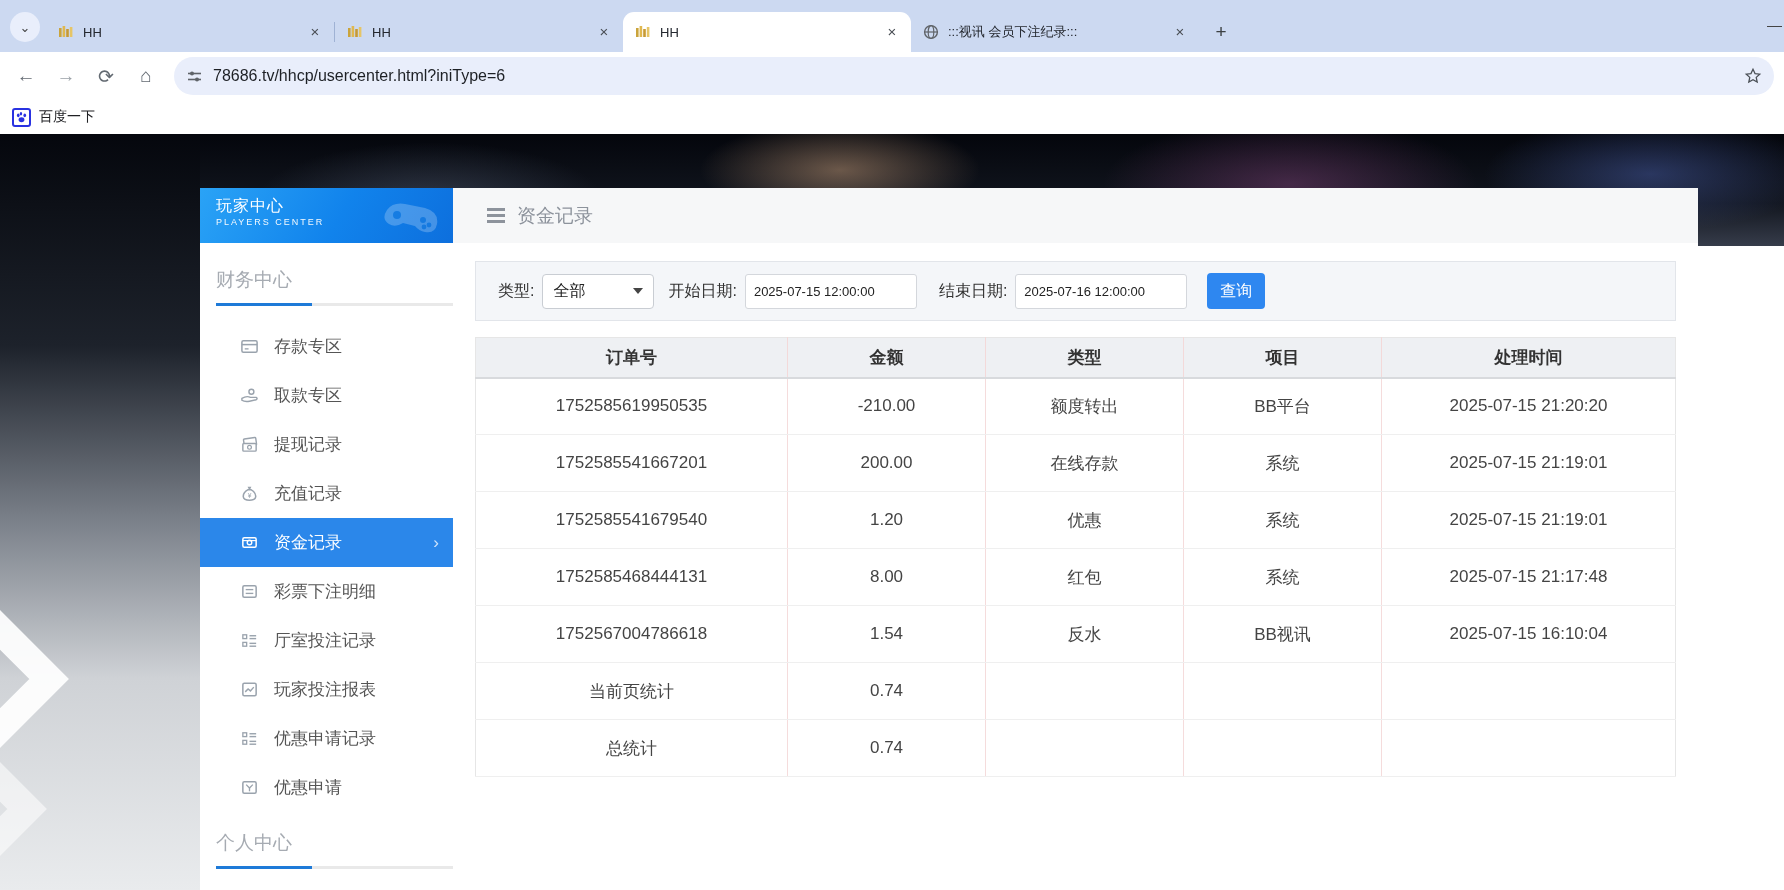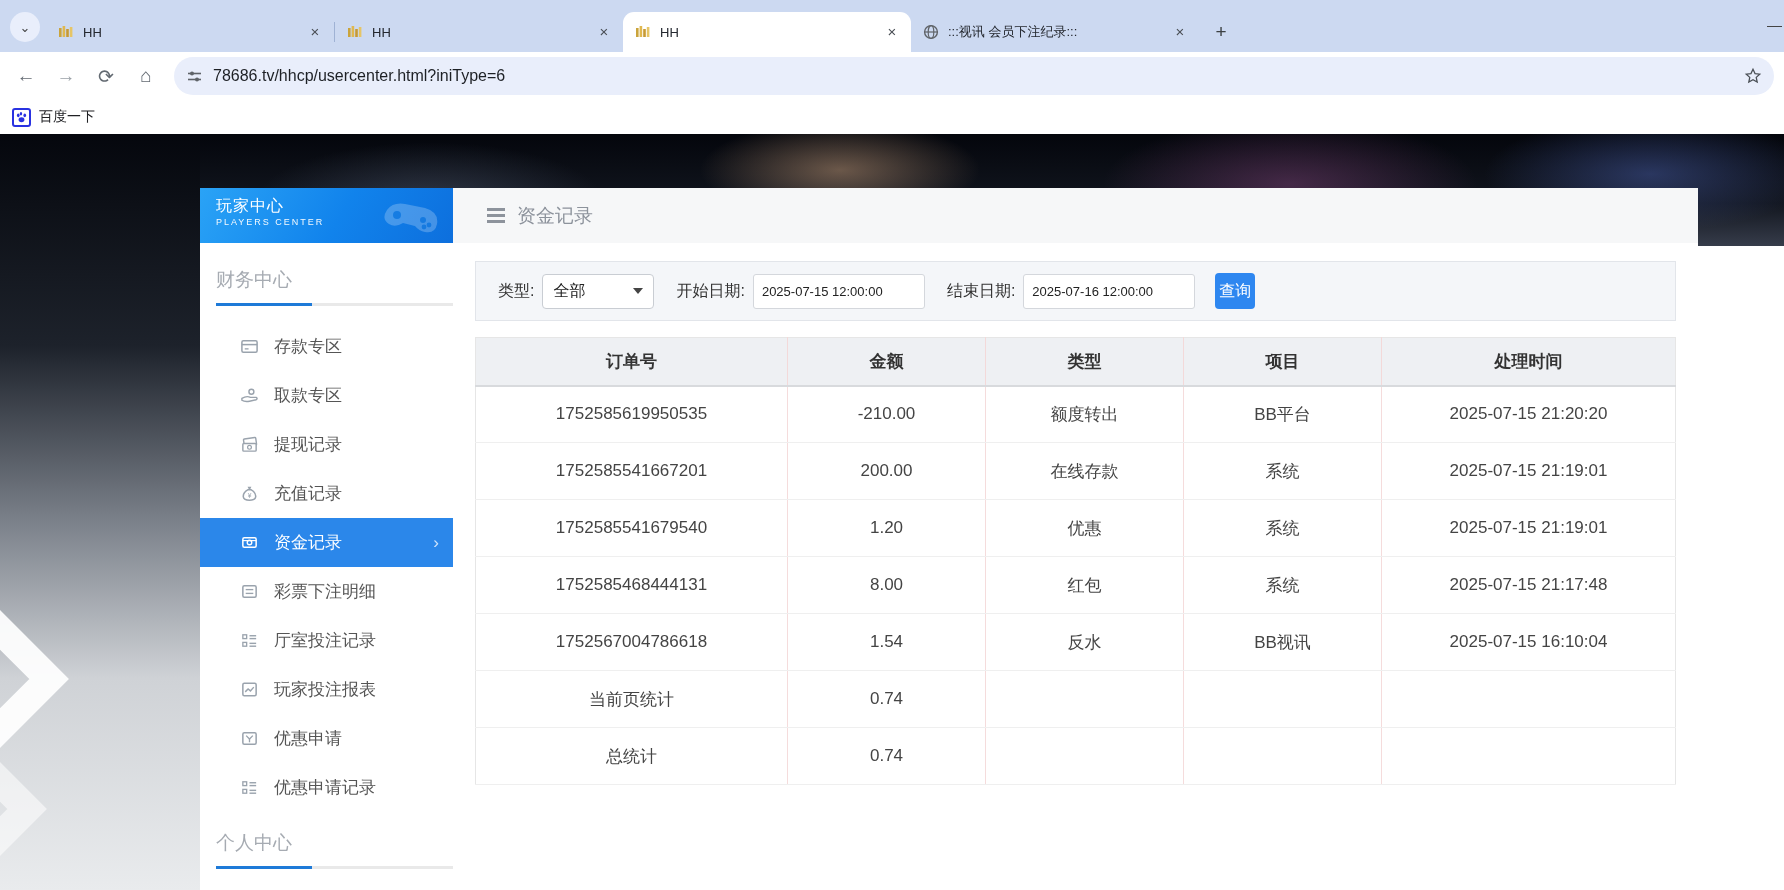--- a/index.html
+++ b/index.html
@@ -68,29 +68,29 @@
   .ct-head { height:55px; background:#f6f7f8; display:flex; align-items:center; gap:12px; padding-left:34px;
              color:#8d939c; font-size:19px; }
   .burger { display:flex; flex-direction:column; gap:3px; }
   .burger i { display:block; width:18px; height:3px; background:#8d939c; }
   .ct-body { flex:1; padding:18px 22px; }
 
   .filterbox { height:60px; background:#f4f6f9; border:1px solid #e2e5ea; border-radius:0;
                display:flex; align-items:center; padding:0 16px; gap:8px; font-size:16px; color:#333; }
   .fl-label { margin-left:6px; }
   .selectbox { width:112px; height:35px; background:#fff; border:1px solid #c9cdd3; border-radius:4px;
-               display:flex; align-items:center; padding:0 10px; font-size:16px; color:#222; margin-right:8px; }
+               display:flex; align-items:center; padding:0 10px; font-size:16px; color:#222; }
   .selectbox .caret { margin-left:auto; width:0; height:0; border-left:5px solid transparent; border-right:5px solid transparent; border-top:6px solid #444; }
   .dateinput { width:172px; height:35px; background:#fff; border:1px solid #d4d7dc; border-radius:3px;
                font-size:13px; color:#222; padding:0 8px; font-family:inherit; margin-right:8px; }
-  .btn-search { width:40px; height:36px; background:#2e87f0; color:#fff; border:none; border-radius:4px;
+  .btn-search { width:58px; height:36px; background:#2e87f0; color:#fff; border:none; border-radius:4px;
                 font-size:16px; font-family:inherit; margin-left:4px; }
 
   table.funds { width:100%; border-collapse:collapse; margin-top:16px; border:1px solid #e6e6e6; table-layout:fixed; }
-  table.funds th { height:48px; background:#eef0f3; font-size:17px; color:#333; font-weight:bold;
+  table.funds th { height:40px; background:#eef0f3; font-size:17px; color:#333; font-weight:bold;
                    border-bottom:2px solid #d8dadd; border-left:1px solid #f3d9d9; }
   table.funds th:first-child { border-left:none; }
   table.funds td { height:57px; text-align:center; font-size:17px; color:#444;
                    border-bottom:1px solid #efefef; border-left:1px solid #f5dcdc; }
   table.funds td:first-child { border-left:none; }
   .col-order { width:26%; } .col-amt { width:16.5%; } .col-type { width:16.5%; }
   .col-item { width:16.5%; } .col-time { width:24.5%; }
 
   .pager { margin-top:16px; height:62px; border:1px solid #e7e7e7; background:#fcfcfd; border-radius:2px;
            display:flex; align-items:center; justify-content:space-between; padding:0 18px; font-size:16px; color:#333; }
@@ -270,36 +270,36 @@
         </div>
         <div class="mi">
           <svg width="19" height="19" viewBox="0 0 20 20">
               <rect x="3" y="3.5" width="14" height="13" rx="1.5" fill="none" stroke="#9aa3ad" stroke-width="1.6"></rect>
               <polyline points="5.5,12.5 8.5,9.5 11,11.5 14.5,7.5" fill="none" stroke="#9aa3ad" stroke-width="1.5"></polyline>
             </svg>
           <span>玩家投注报表</span>
         </div>
         <div class="mi">
           <svg width="19" height="19" viewBox="0 0 20 20">
-              <rect x="3" y="4" width="14" height="12" rx="1.5" fill="none" stroke="#9aa3ad" stroke-width="1.6"></rect>
-              <path d="M6.5 7 L10 10.5 L13.5 7" fill="none" stroke="#9aa3ad" stroke-width="1.4"></path>
-              <line x1="10" y1="10.5" x2="10" y2="14" stroke="#9aa3ad" stroke-width="1.4"></line>
-            </svg>
-          <span>优惠申请</span>
-        </div>
-        <div class="mi">
-          <svg width="19" height="19" viewBox="0 0 20 20">
               <rect x="3" y="4" width="4" height="4" fill="none" stroke="#9aa3ad" stroke-width="1.4"></rect>
               <rect x="3" y="12" width="4" height="4" fill="none" stroke="#9aa3ad" stroke-width="1.4"></rect>
               <line x1="10" y1="5" x2="17" y2="5" stroke="#9aa3ad" stroke-width="1.5"></line>
               <line x1="10" y1="8" x2="17" y2="8" stroke="#9aa3ad" stroke-width="1.5"></line>
               <line x1="10" y1="13" x2="17" y2="13" stroke="#9aa3ad" stroke-width="1.5"></line>
               <line x1="10" y1="16" x2="17" y2="16" stroke="#9aa3ad" stroke-width="1.5"></line>
             </svg>
           <span>优惠申请记录</span>
+        </div>
+        <div class="mi">
+          <svg width="19" height="19" viewBox="0 0 20 20">
+              <rect x="3" y="4" width="14" height="12" rx="1.5" fill="none" stroke="#9aa3ad" stroke-width="1.6"></rect>
+              <path d="M6.5 7 L10 10.5 L13.5 7" fill="none" stroke="#9aa3ad" stroke-width="1.4"></path>
+              <line x1="10" y1="10.5" x2="10" y2="14" stroke="#9aa3ad" stroke-width="1.4"></line>
+            </svg>
+          <span>优惠申请</span>
         </div>
 
         <div class="sec-title" style="margin-top:18px">个人中心</div>
         <div class="sec-div">
             <i></i>
           </div>
       </div>
     </div>
 
     <div class="content">

